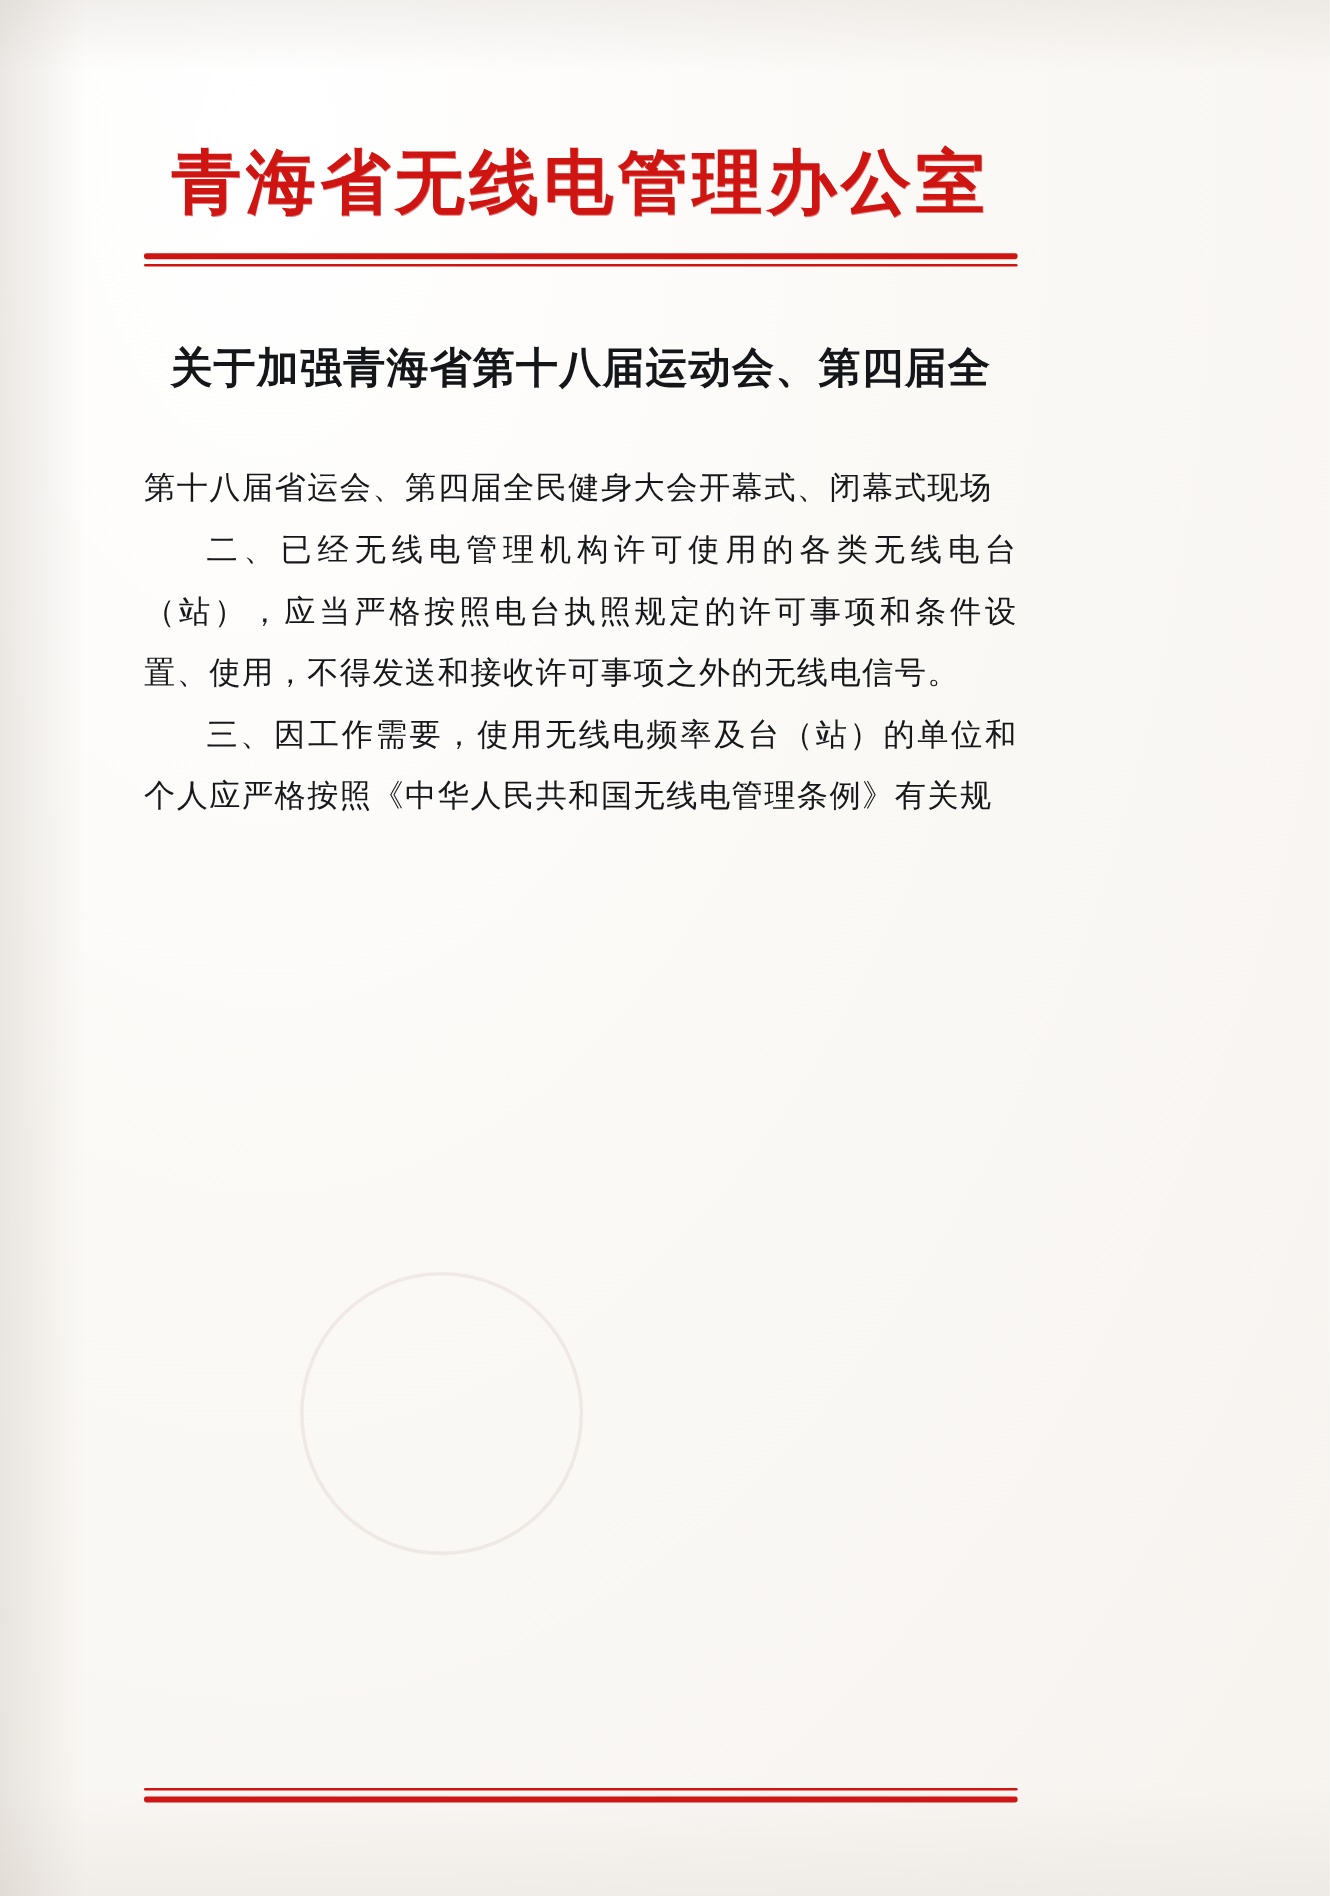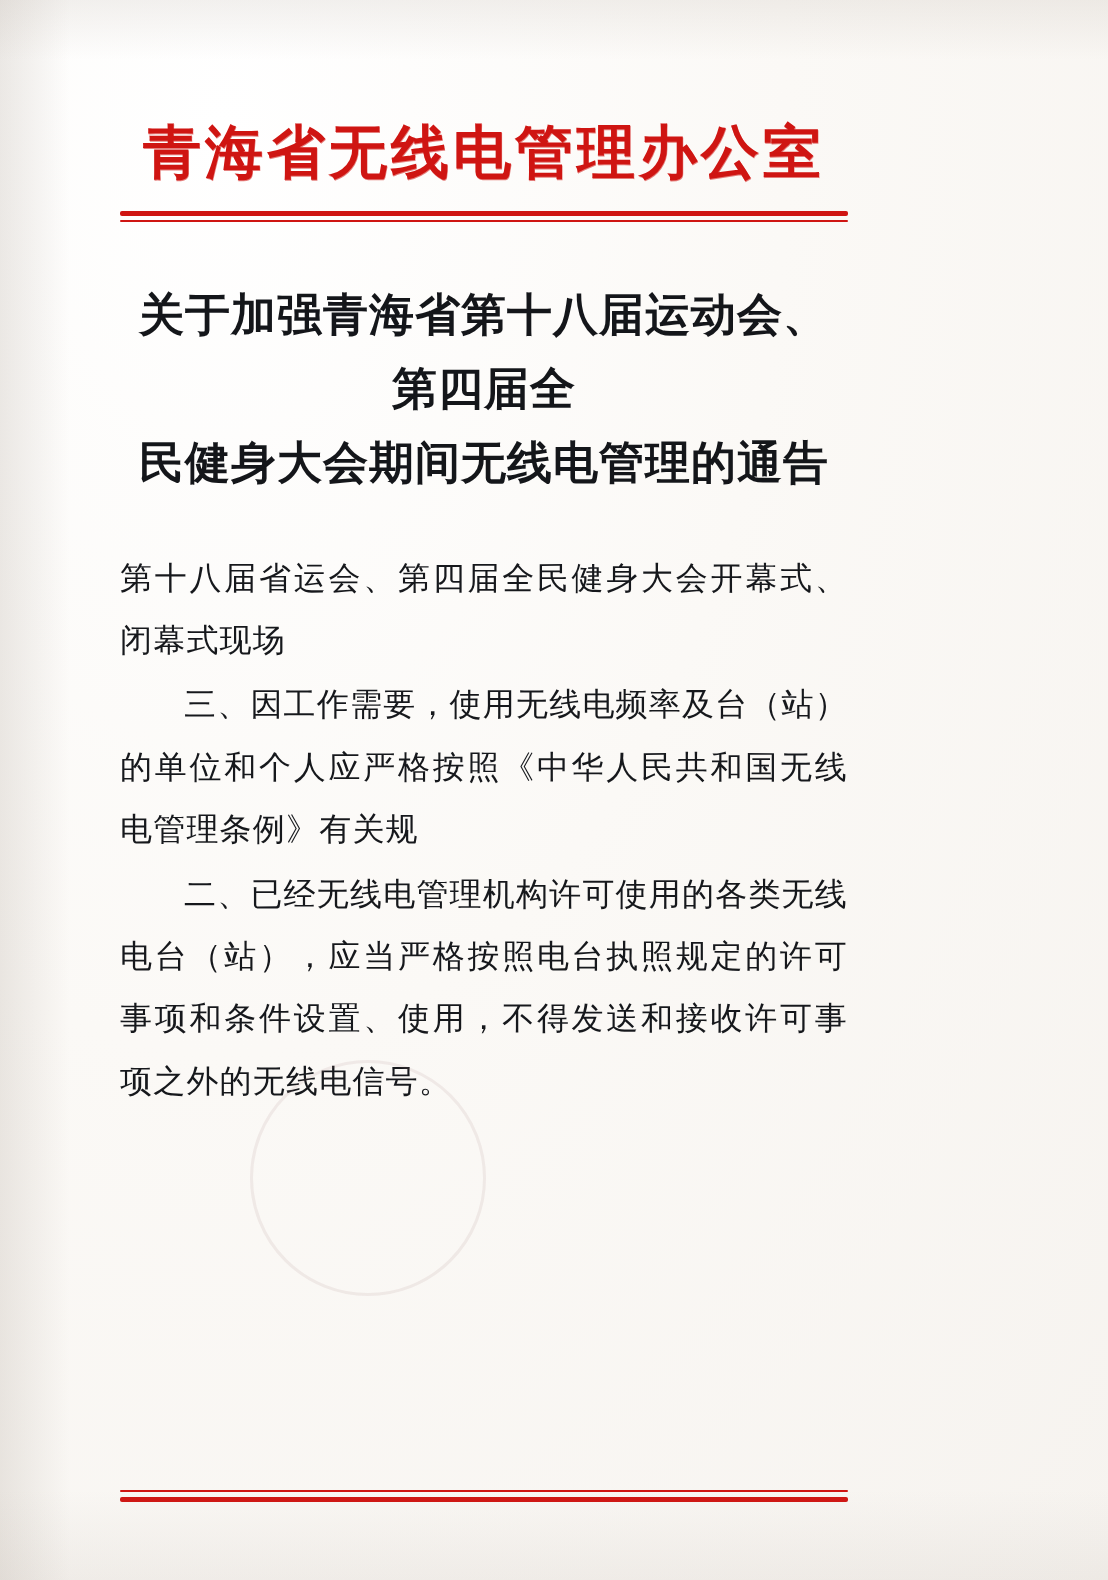--- a/index.html
+++ b/index.html
@@ -77,31 +77,31 @@
     background: #cf1512;
     margin-top: 4px;
     border-radius: 1px;
   }
 
   
   .doc-title {
     margin-top: 56px;
     text-align: center;
     font-weight: bold;
-    font-size: 45px;
+    font-size: 35px;
     line-height: 1.65;
     color: #14161a;
     letter-spacing: 1px;
     padding: 0 8px;
   }
 
   
   .body-text {
     margin-top: 46px;
-    font-size: 32px;
+    font-size: 26px;
     line-height: 1.95;
     color: #16181c;
     letter-spacing: 1.2px;
     text-align: justify;
     text-justify: inter-ideograph;
   }
   .para {
     margin: 0 0 2px 0;
   }
   .para.indent {
@@ -152,27 +152,26 @@
   <div class="letterhead">
     <div class="letterhead-title">青海省无线电管理办公室</div>
     <div class="rule-wrap">
       <div class="rule-thick"></div>
       <div class="rule-thin"></div>
     </div>
   </div>
 
   <div class="doc-title">
     <div>关于加强青海省第十八届运动会、第四届全</div>
-    <div>民健身大会期间无线电管理的通告</div>
   </div>
 
   <div class="body-text">
     <p class="para salutation">第十八届省运会、第四届全民健身大会开幕式、闭幕式现场</p>
+    <p class="para indent">二、已经无线电管理机构许可使用的各类无线电台（站），应当严格按照电台执照规定的许可事项和条件设置、使用，不得发送和接收许可事项之外的无线电信号。</p>
     <p class="para indent">三、因工作需要，使用无线电频率及台（站）的单位和个人应严格按照《中华人民共和国无线电管理条例》有关规</p>
-    <p class="para indent">二、已经无线电管理机构许可使用的各类无线电台（站），应当严格按照电台执照规定的许可事项和条件设置、使用，不得发送和接收许可事项之外的无线电信号。</p>
   </div>
 
   <div class="stamp-ghost"></div>
 
   <div class="footer-rules">
     <div class="footer-rule-thin"></div>
     <div class="footer-rule-thick"></div>
   </div>
 
 </div>

